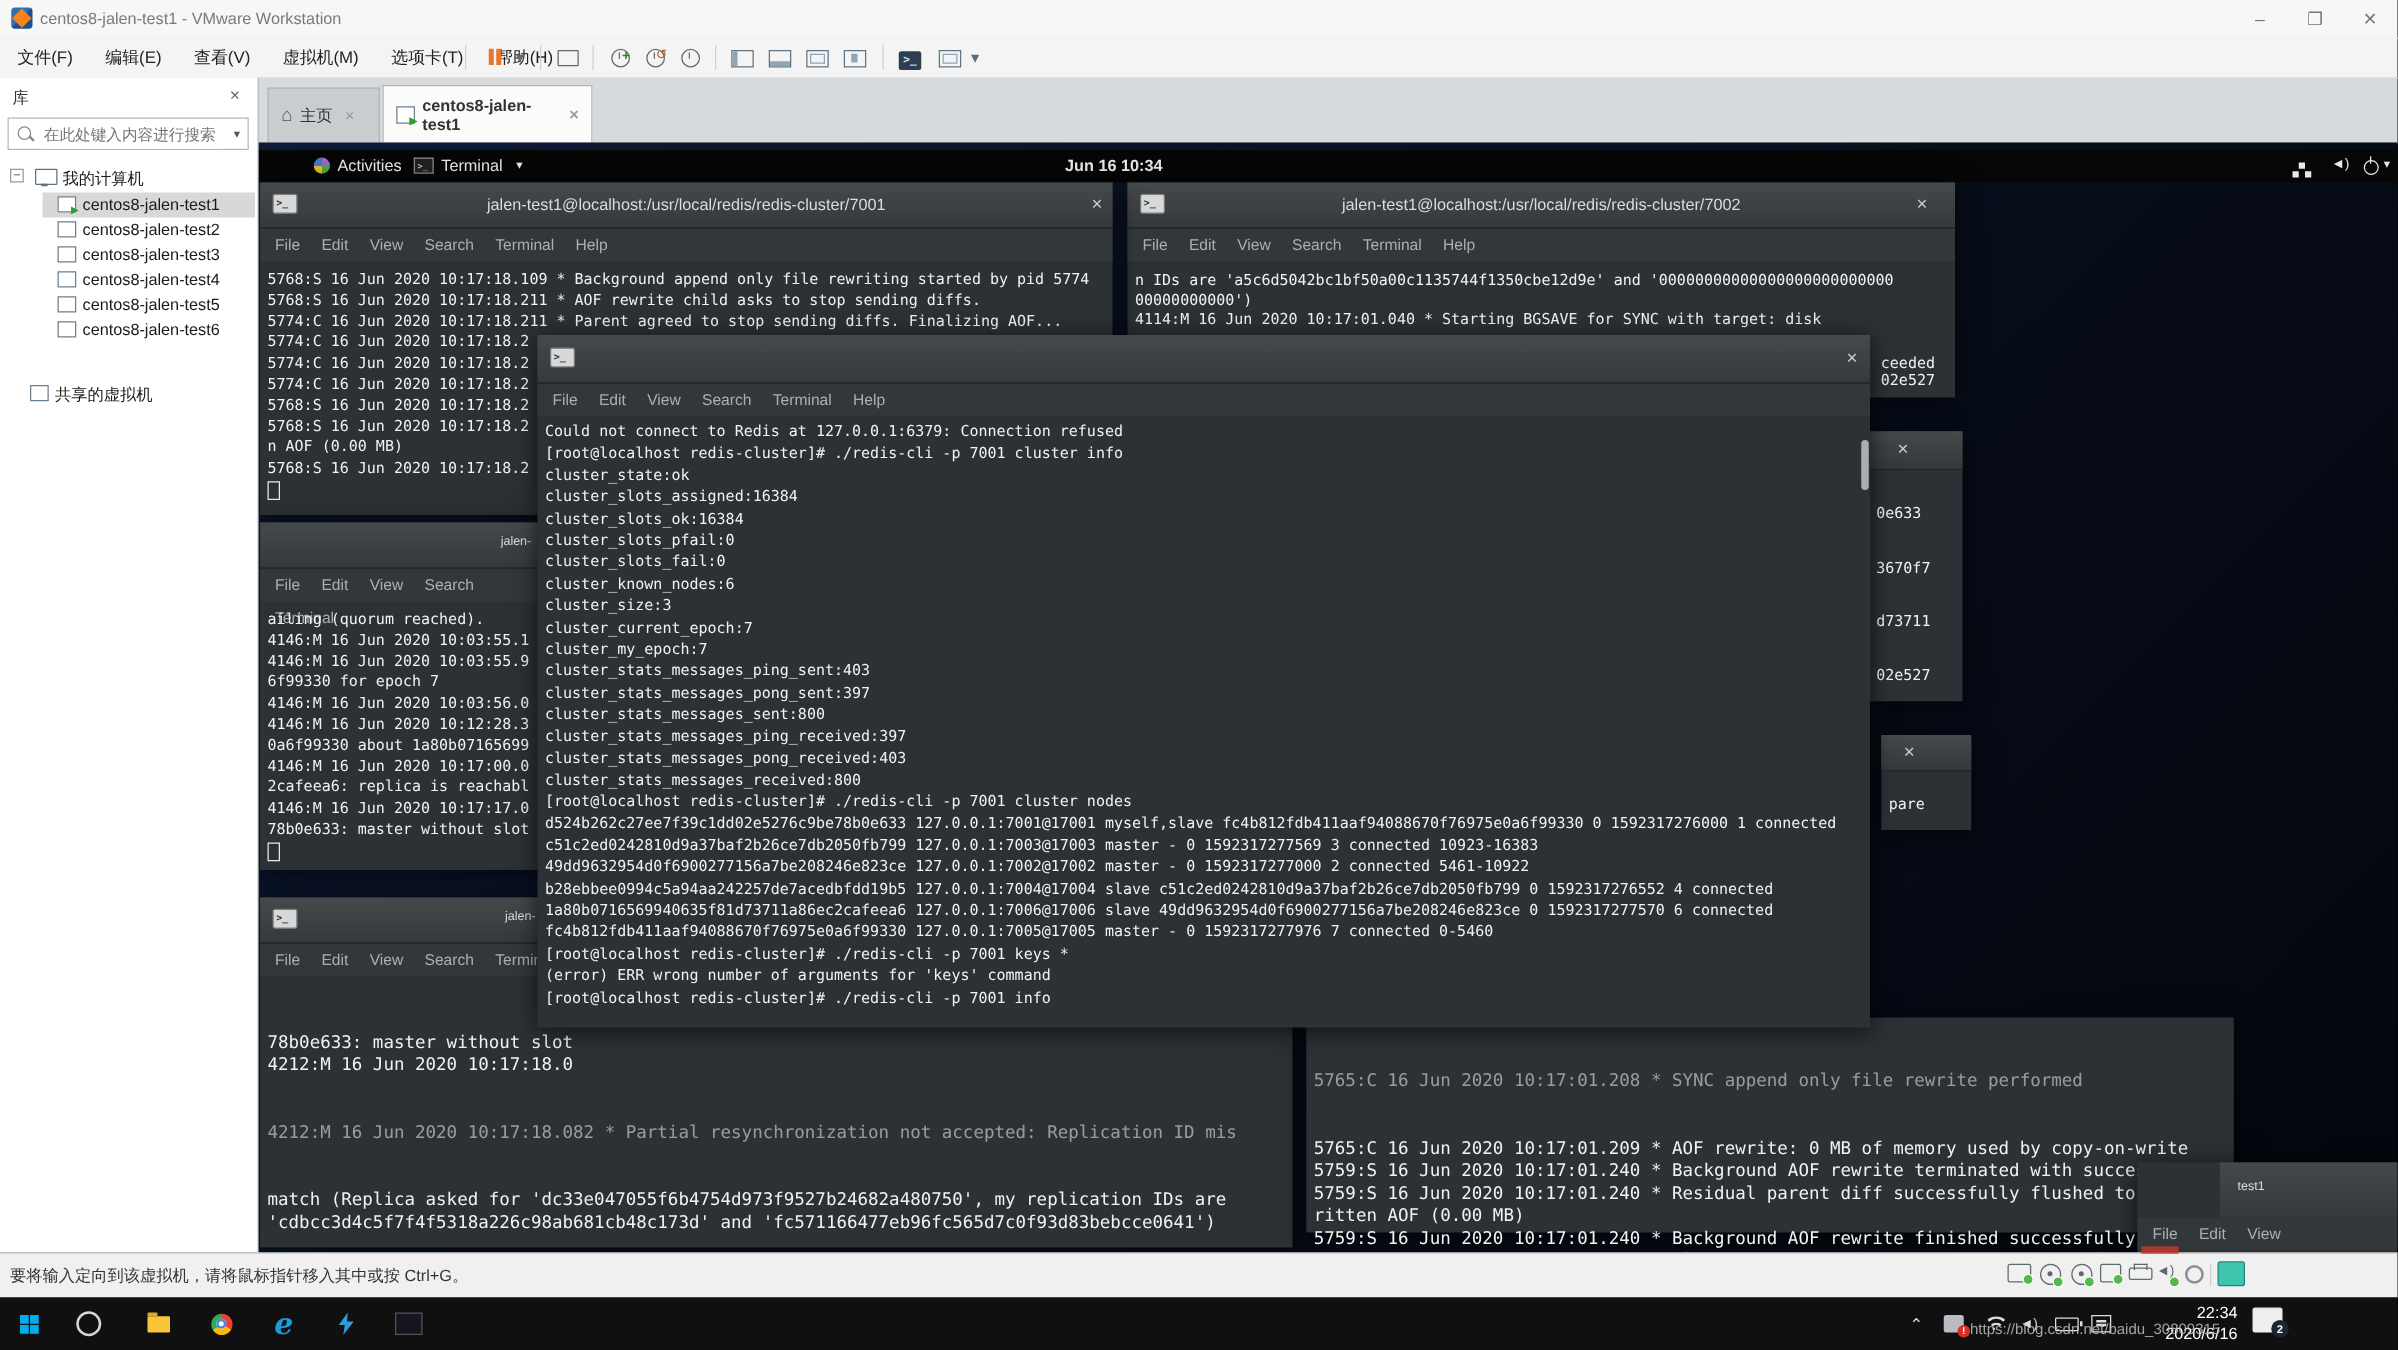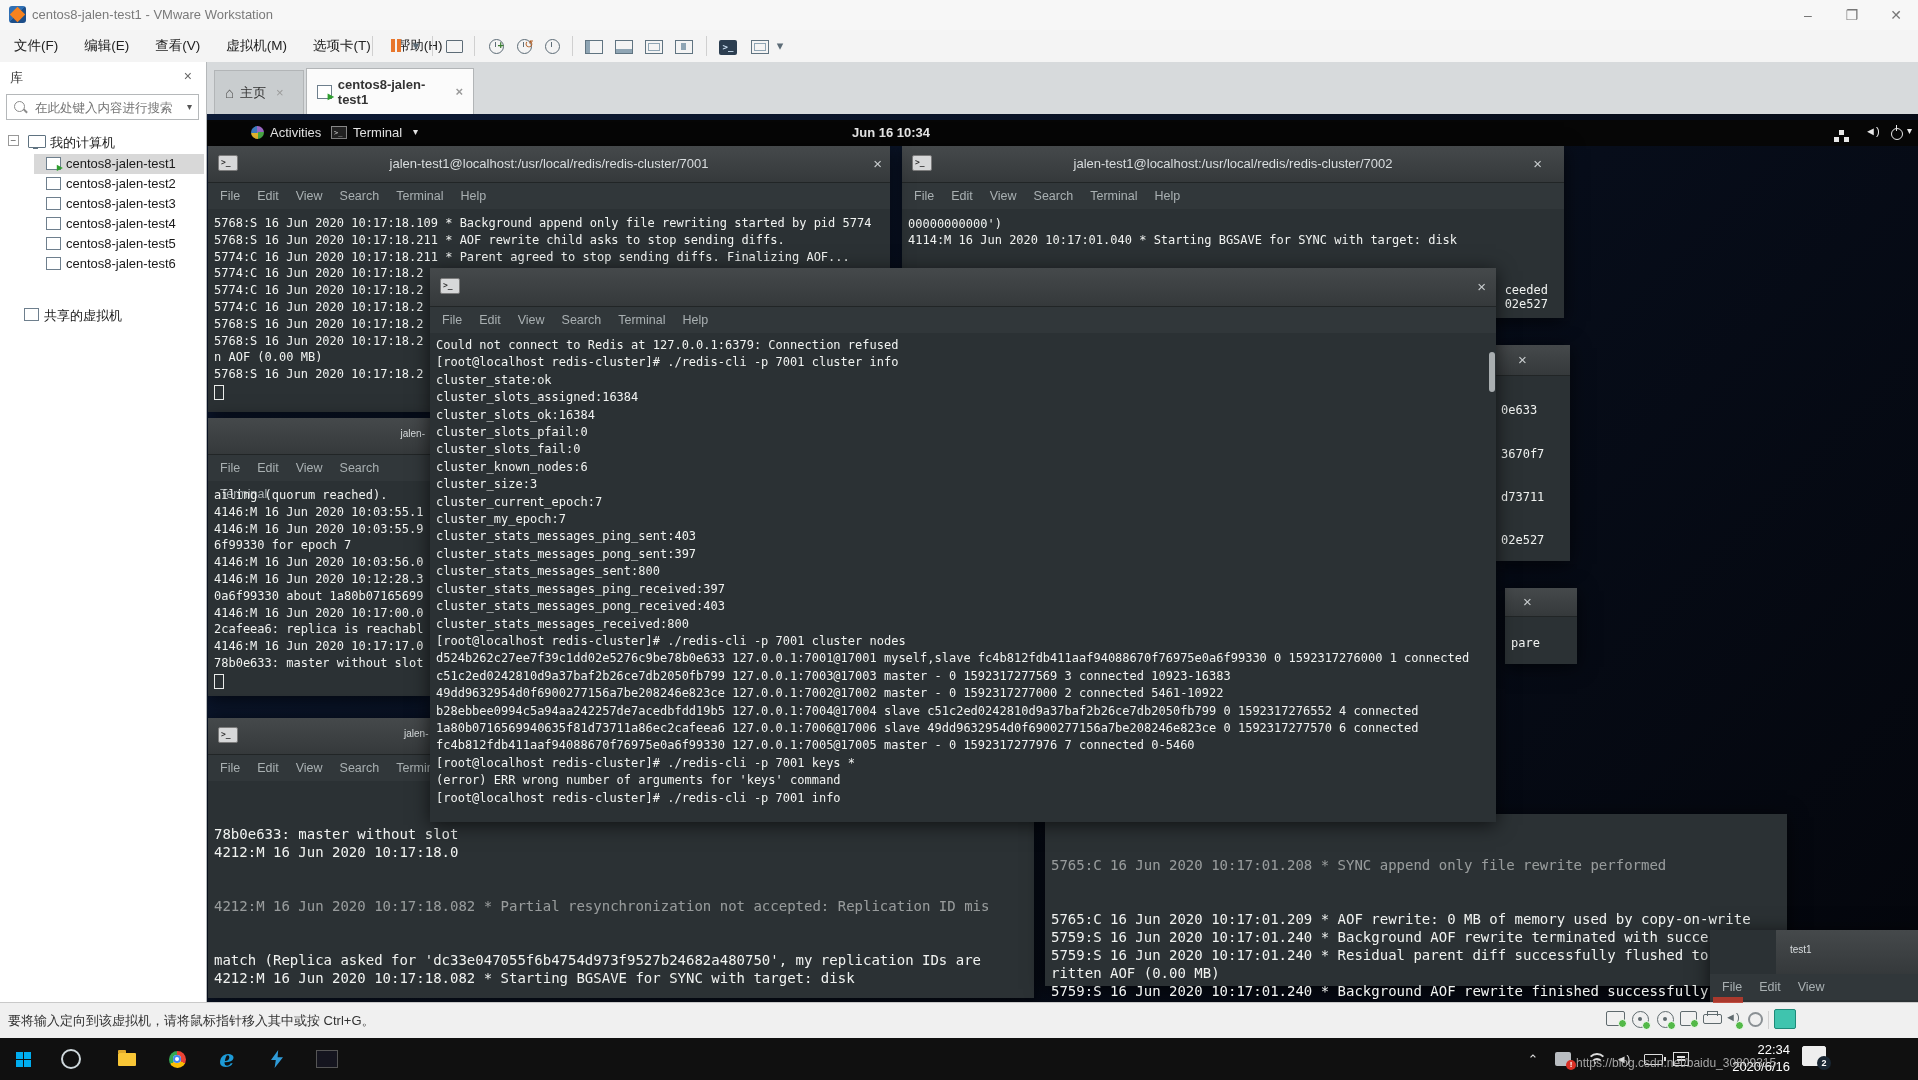--- a/index.html
+++ b/index.html
@@ -270,21 +270,21 @@
     <span class="frag" style="left:6px;top:48px;">pare</span>
   </div>
 
   <div class="term" id="t7002" style="left:695px;top:32px;width:662px;height:172px;">
     <div class="tbar">
       <span class="titico">&gt;_</span>
       <span class="titl">jalen-test1@localhost:/usr/local/redis/redis-cluster/7002</span>
       <span class="x" style="right:22px;">×</span>
     </div>
     <div class="tmenu"><div class="tline">File</div><div class="tline">Edit</div><div class="tline">View</div><div class="tline">Search</div><div class="tline">Terminal</div><div class="tline">Help</div></div>
-    <div class="tbody" style="line-height:15.6px;padding-top:8px;"><div class="tline">00000000000')</div><div class="tline">4114:M 16 Jun 2020 10:17:01.040 * Starting BGSAVE for SYNC with target: disk</div></div>
+    <div class="tbody" style="line-height:15.6px;padding-top:8px;"><div class="tline">n IDs are 'a5c6d5042bc1bf50a00c1135744f1350cbe12d9e' and '00000000000000000000000000</div><div class="tline">00000000000')</div><div class="tline">4114:M 16 Jun 2020 10:17:01.040 * Starting BGSAVE for SYNC with target: disk</div></div>
     <span class="frag" style="right:16px;top:137px;">ceeded</span>
     <span class="frag" style="right:16px;top:151px;">02e527</span>
   </div>
 
   <div class="term" id="t7001" style="left:1px;top:32px;width:682px;height:266px;">
     <div class="tbar">
       <span class="titico">&gt;_</span>
       <span class="titl">jalen-test1@localhost:/usr/local/redis/redis-cluster/7001</span>
       <span class="x" style="right:8px;">×</span>
     </div>
@@ -304,21 +304,21 @@
 
   <div class="term big" id="tbl" style="left:1px;top:604px;width:826px;height:280px;">
     <div class="tbar">
       <span class="titico">&gt;_</span>
       <span class="titl-frag" style="left:196px;">jalen-</span>
     </div>
     <div class="tmenu"><div class="tline">File</div><div class="tline">Edit</div><div class="tline">View</div><div class="tline">Search</div><div class="tline">Terminal</div></div>
     <div class="tbody" style="padding-top:8px;">
       <div><div class="tline">78b0e633: master without slot</div><div class="tline">4212:M 16 Jun 2020 10:17:18.0</div></div>
       <div class="dim">4212:M 16 Jun 2020 10:17:18.082 * Partial resynchronization not accepted: Replication ID mis</div>
-      <div><div class="tline">match (Replica asked for 'dc33e047055f6b4754d973f9527b24682a480750', my replication IDs are</div><div class="tline">4212:M 16 Jun 2020 10:17:18.082 * Starting BGSAVE for SYNC with target: disk</div></div>
+      <div><div class="tline">match (Replica asked for 'dc33e047055f6b4754d973f9527b24682a480750', my replication IDs are</div><div class="tline">'cdbcc3d4c5f7f4f5318a226c98ab681cb48c173d' and 'fc571166477eb96fc565d7c0f93d83bebcce0641')</div></div>
     </div>
   </div>
 
   <div class="term big" id="tbr" style="left:838px;top:700px;width:742px;height:172px;">
     <div class="tbody" style="padding-top:6px;">
       <div class="dim">5765:C 16 Jun 2020 10:17:01.208 * SYNC append only file rewrite performed</div>
       <div><div class="tline">5765:C 16 Jun 2020 10:17:01.209 * AOF rewrite: 0 MB of memory used by copy-on-write</div><div class="tline">5759:S 16 Jun 2020 10:17:01.240 * Background AOF rewrite terminated with success</div><div class="tline">5759:S 16 Jun 2020 10:17:01.240 * Residual parent diff successfully flushed to the rew</div><div class="tline">ritten AOF (0.00 MB)</div><div class="tline">5759:S 16 Jun 2020 10:17:01.240 * Background AOF rewrite finished successfully</div><div class="tline">5759:S 16 Jun 2020 10:17:17.087 * Clear FAIL state for node d524b262c27ee7f39c1dd02e52</div></div>
       
     </div>
     <span class="scrollthumb" style="right:2px;top:120px;width:6px;height:44px;background:#6d7478;"></span>

